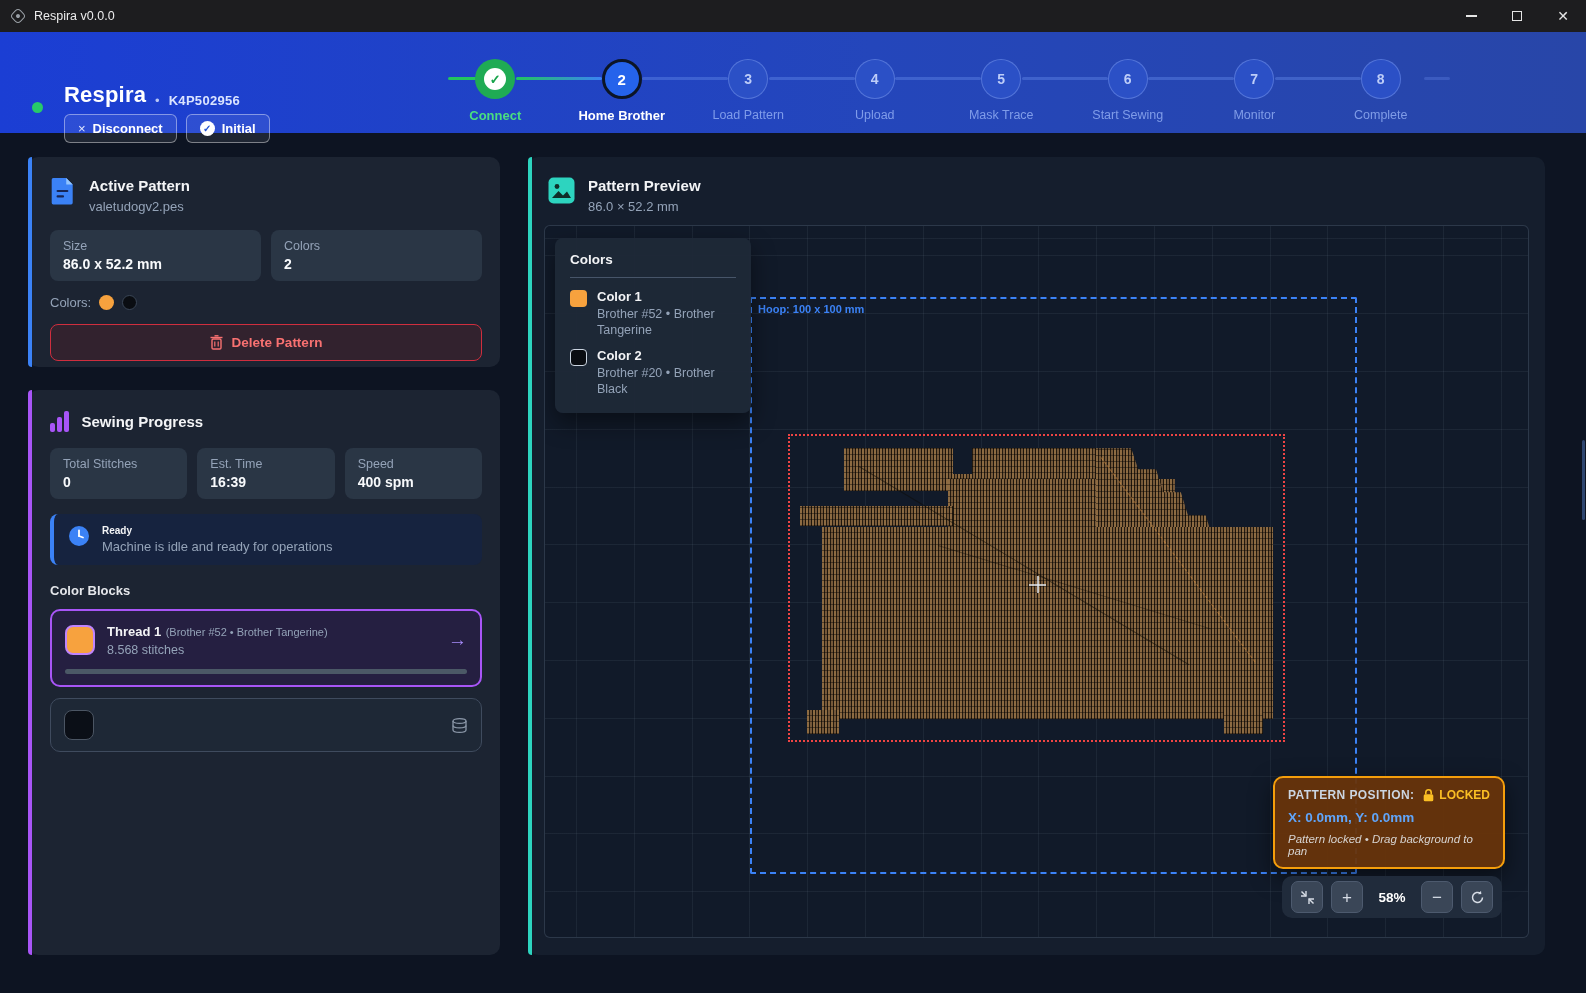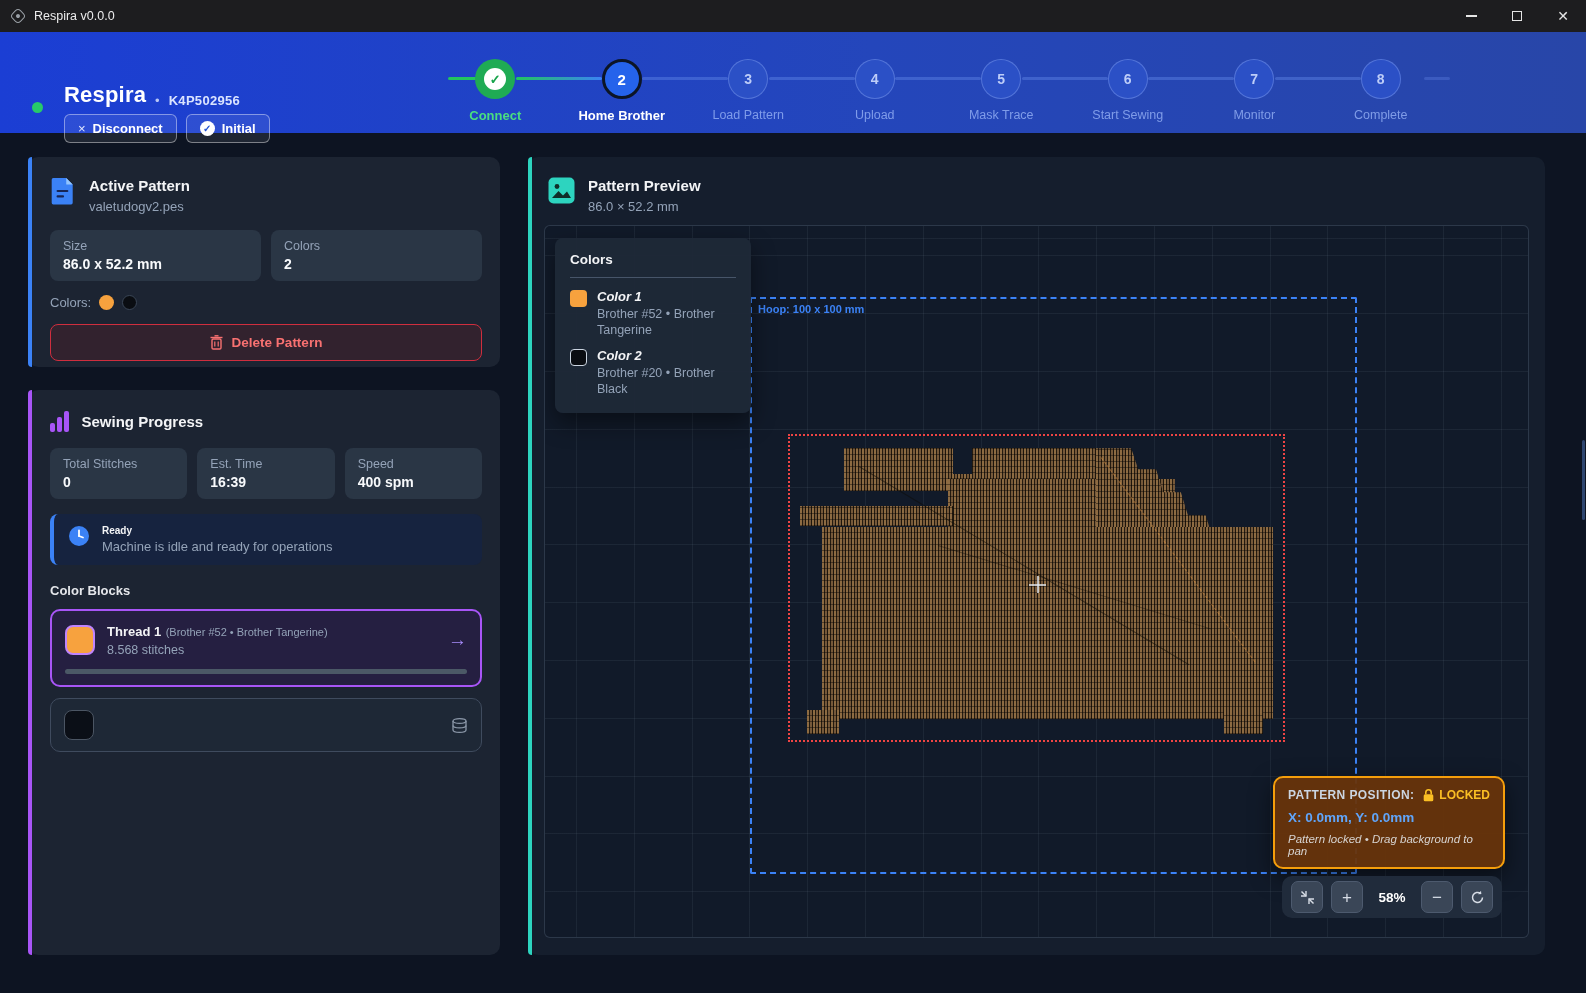--- a/index.html
+++ b/index.html
@@ -159,21 +159,21 @@
   
   .legend {
     position:absolute; left:10px; top:12px; width:196px; background:rgba(30,41,55,.96);
     border-radius:8px; padding:14px 15px 13px; box-shadow:0 10px 24px rgba(0,0,0,.45);
   }
   .legend-title { font-size:13.5px; font-weight:bold; color:#f3f4f6; }
   .legend hr { border:none; border-top:1px solid #475569; margin:10px 0 11px; }
   .legend-entry { display:flex; gap:10px; margin-bottom:10px; }
   .legend-swatch { width:17px; height:17px; border-radius:4px; flex:none; margin-top:1px; }
   .ls-border { border:1.5px solid #cbd5e1; }
-  .legend-name { font-size:13px; font-weight:bold; color:#f3f4f6;font-style:italic; }
+  .legend-name { font-size:13px; font-weight:bold; color:#f3f4f6; }
   .legend-desc { font-size:12.5px; color:#94a3b8; margin-top:3px; line-height:1.25; }
 
   
   .pos-overlay {
     position:absolute; left:728px; top:550px; width:232px; height:93px;
     background:rgba(104,52,11,.95); border:2px solid #f59e0b; border-radius:10px;
     padding:10px 13px; box-shadow:0 8px 22px rgba(0,0,0,.5);
   }
   .pos-row1 { display:flex; align-items:center; }
   .pos-label { font-size:12px; font-weight:bold; color:#cbd5e1; letter-spacing:.4px; }

